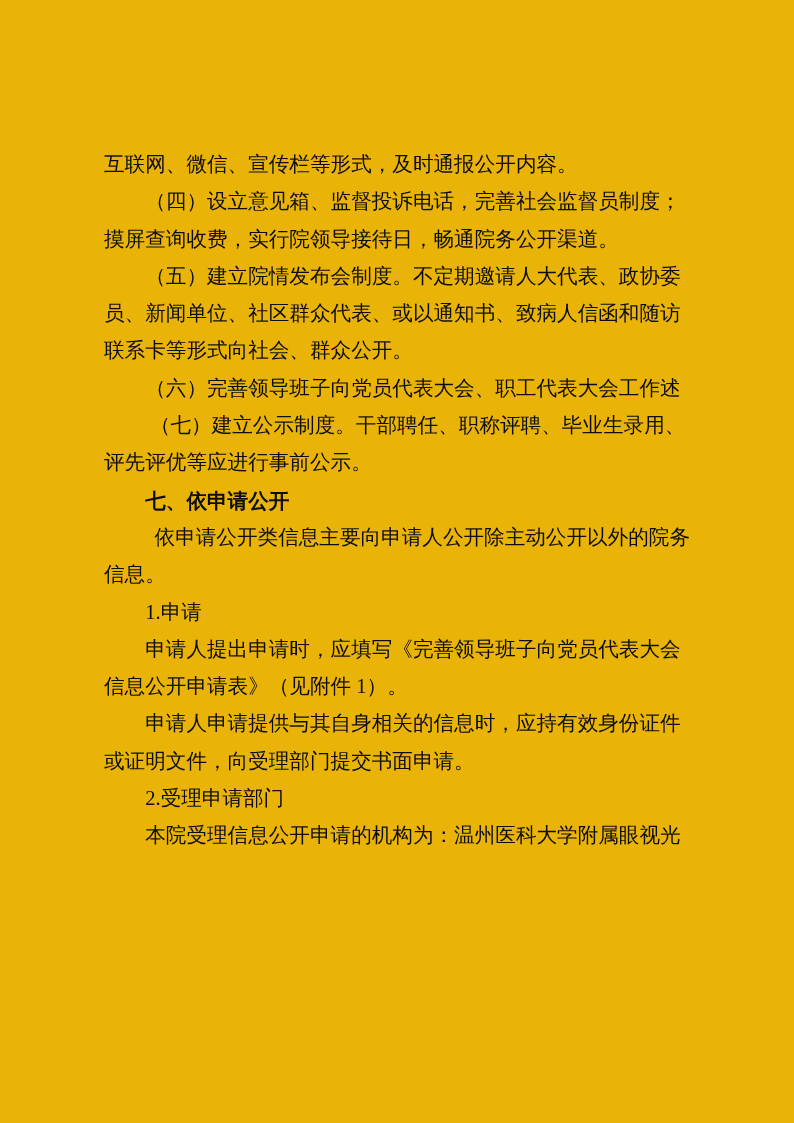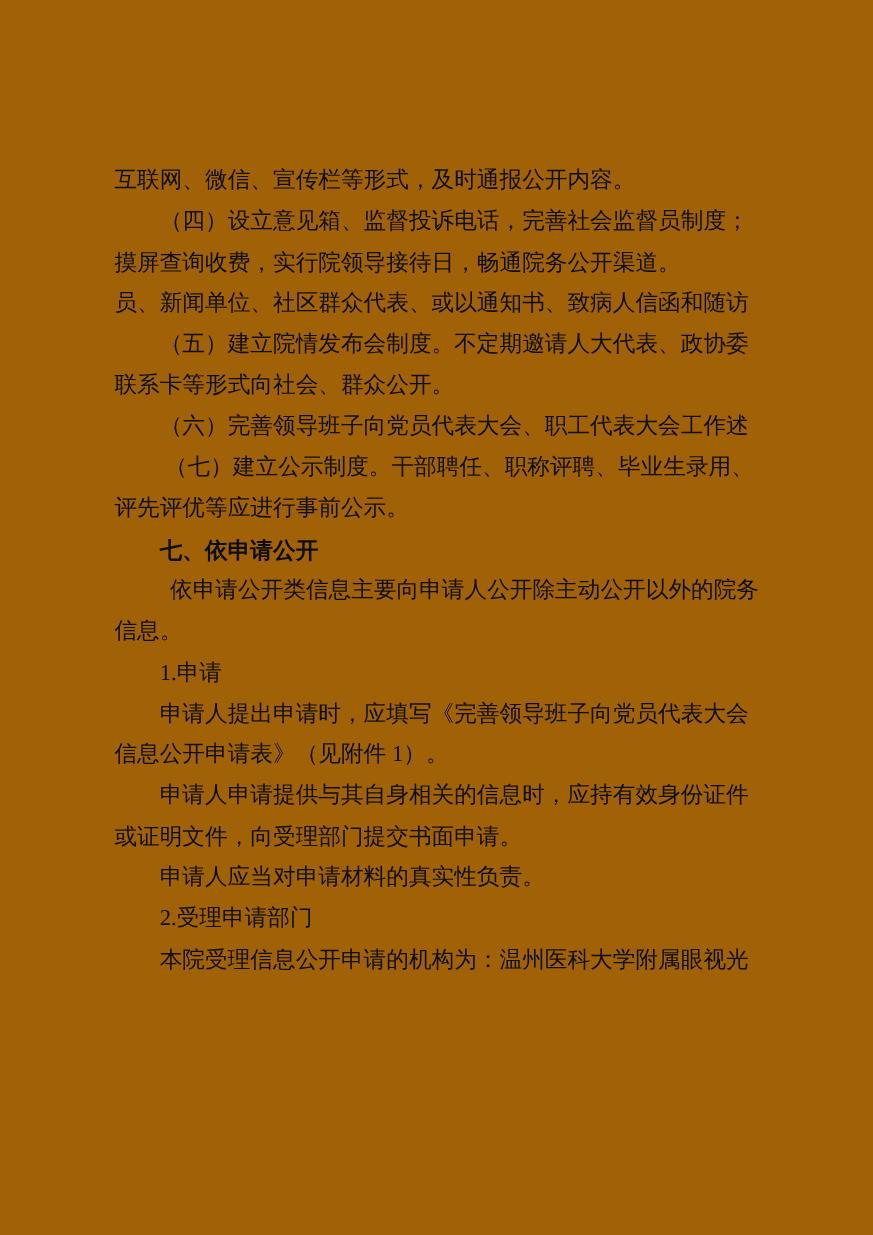--- a/index.html
+++ b/index.html
@@ -34,36 +34,35 @@
     text-indent: 2em;
   }
   .line.heading {
     font-family: "Liberation Sans", "DejaVu Sans", sans-serif;
     font-weight: bold;
   }
 </style>
 </head>
 <body>
 
-<div class="page" style="background: #a16207; color: rgb(13, 13, 13);">
+<div class="page" style="background: #eab308; color: rgb(13, 13, 13);">
   <div class="doc-body">
     <div class="line">互联网、微信、宣传栏等形式，及时通报公开内容。</div>
     <div class="line indent fill" style="letter-spacing: 0px;">（四）设立意见箱、监督投诉电话，完善社会监督员制度；</div>
     <div class="line">摸屏查询收费，实行院领导接待日，畅通院务公开渠道。</div>
+    <div class="line indent fill" style="letter-spacing: 0px;">（五）建立院情发布会制度。不定期邀请人大代表、政协委</div>
     <div class="line fill" style="letter-spacing: 0px;">员、新闻单位、社区群众代表、或以通知书、致病人信函和随访</div>
-    <div class="line indent fill" style="letter-spacing: 0px;">（五）建立院情发布会制度。不定期邀请人大代表、政协委</div>
     <div class="line">联系卡等形式向社会、群众公开。</div>
     <div class="line indent fill" style="letter-spacing: 0px;">（六）完善领导班子向党员代表大会、职工代表大会工作述</div>
     <div class="line indent fill" style="letter-spacing: 0px; text-align: center;">（七）建立公示制度。干部聘任、职称评聘、毕业生录用、</div>
     <div class="line">评先评优等应进行事前公示。</div>
     <div class="line indent heading">七、依申请公开</div>
     <div class="line indent fill" style="letter-spacing: 0px; text-align: right;">依申请公开类信息主要向申请人公开除主动公开以外的院务</div>
     <div class="line">信息。</div>
     <div class="line indent">1.申请</div>
     <div class="line indent fill" style="letter-spacing: 0px;">申请人提出申请时，应填写《完善领导班子向党员代表大会</div>
     <div class="line">信息公开申请表》（见附件 1）。</div>
     <div class="line indent fill" style="letter-spacing: 0px;">申请人申请提供与其自身相关的信息时，应持有效身份证件</div>
     <div class="line">或证明文件，向受理部门提交书面申请。</div>
-    <div class="line indent">申请人应当对申请材料的真实性负责。</div>
     <div class="line indent">2.受理申请部门</div>
     <div class="line indent fill" style="letter-spacing: 0px;">本院受理信息公开申请的机构为：温州医科大学附属眼视光</div>
   </div>
 </div>
 
 </body></html>

